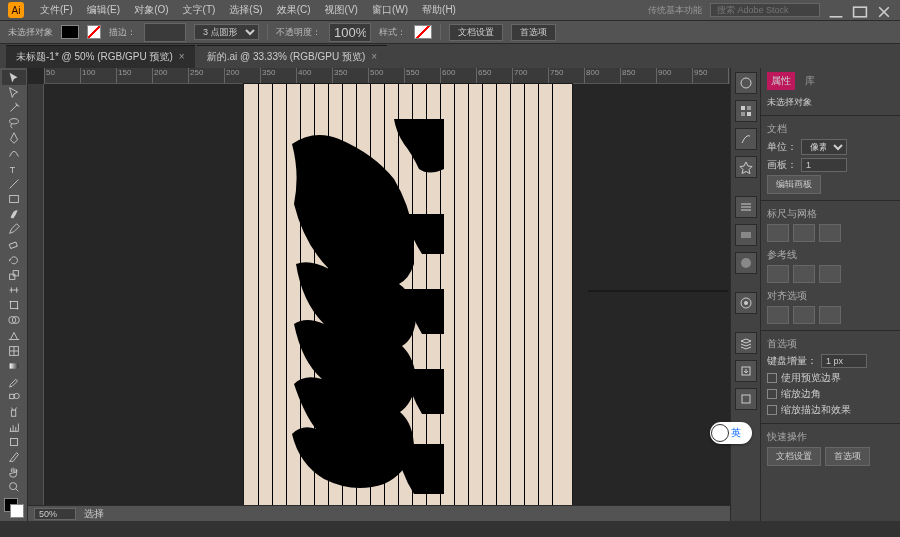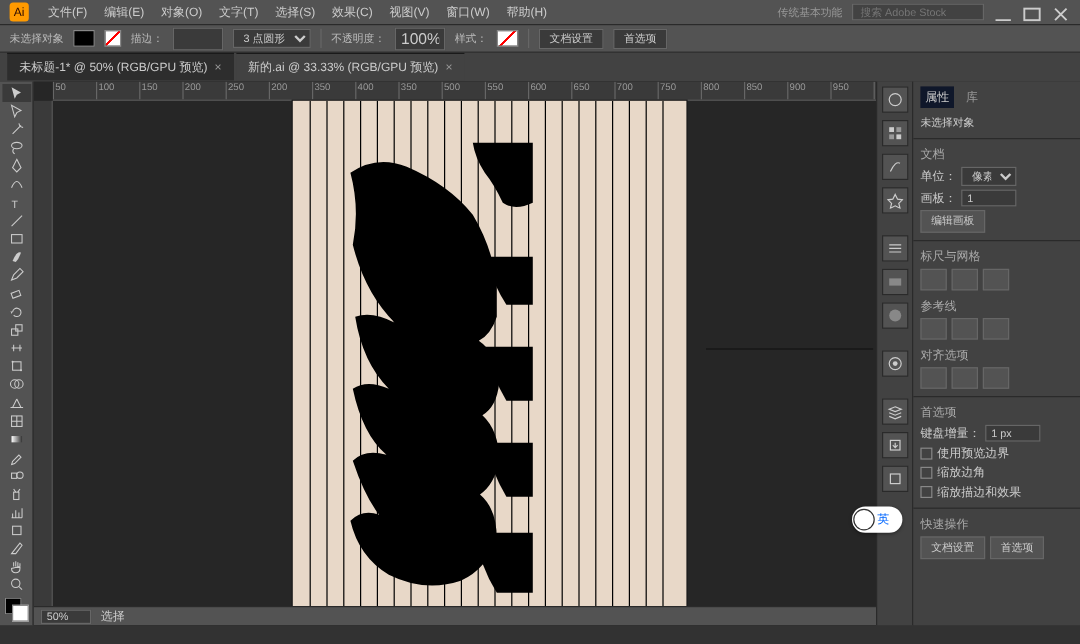--- a/index.html
+++ b/index.html
@@ -12,21 +12,21 @@
 .topbar .search{background:#424242;border:1px solid #666;padding:1px 6px;width:110px;font-size:9px;color:#888}
 .winbtn{width:16px;height:12px;margin-left:6px;display:inline-block;position:relative}
 .optbar{height:24px;background:#535353;border-top:1px solid #2a2a2a;border-bottom:1px solid #2a2a2a;display:flex;align-items:center;padding:0 8px;gap:8px}
 .optbar .lbl{font-size:9px;color:#bbb}
 .optbar .swatch{width:18px;height:14px;background:#000;border:1px solid #888}
 .optbar .swatch2{width:14px;height:14px;border:1px solid #888;background:linear-gradient(135deg,#fff 45%,#f00 45%,#f00 55%,#fff 55%)}
 .optbar input{background:#3a3a3a;border:1px solid #666;color:#ccc;padding:1px 4px;width:42px;font-size:13px}
 .optbar select{background:#3a3a3a;border:1px solid #666;color:#ccc;padding:1px 4px;font-size:9px}
 .optbar .btn{background:#3a3a3a;border:1px solid #666;padding:1px 8px;font-size:9px;cursor:pointer}
 .optbar .sep{width:1px;height:16px;background:#666}
-.tabs{height:24px;background:#424242;display:flex;align-items:flex-start;padding:0 6px}
+.tabs{height:24px;background:#424242;display:flex;align-items:flex-end;padding:0 6px}
 .tab{background:#2d2d2d;padding:4px 10px;font-size:9px;color:#ccc;margin-right:2px;border-top:1px solid #1a1a1a;cursor:pointer}
 .tab .x{margin-left:6px;color:#999}
 .tab.inactive{background:#424242;color:#999}
 .main{display:flex;height:453px}
 .toolbox{width:28px;background:#535353;display:flex;flex-direction:column;align-items:center;padding-top:2px;border-right:1px solid #2a2a2a}
 .tool{width:24px;height:19px;display:flex;align-items:center;justify-content:center;cursor:pointer;position:relative}
 .tool.sel{background:#3a3a3a}
 .tool svg{width:14px;height:14px}
 .toolstack{width:24px;padding:3px 0;display:flex;flex-wrap:wrap;justify-content:center}
 .canvas-area{flex:1;background:#262626;position:relative;overflow:hidden}
@@ -36,21 +36,21 @@
 .artboard{position:absolute;left:216px;top:16px;width:328px;height:430px;background:#e8d8c8;box-shadow:0 0 0 1px #1a1a1a}
 .faces{position:absolute;inset:0;overflow:hidden}
 .col{position:absolute;top:0;bottom:0;border-left:1px solid #000}
 .statusbar{position:absolute;bottom:0;left:0;right:0;height:16px;background:#535353;display:flex;align-items:center;padding:0 6px;gap:8px;border-top:1px solid #2a2a2a}
 .statusbar input{background:#3a3a3a;border:1px solid #666;color:#ccc;padding:0 4px;width:42px;font-size:9px}
 .panelcol{width:30px;background:#424242;display:flex;flex-direction:column;align-items:center;padding-top:4px;gap:6px;border-left:1px solid #2a2a2a}
 .panelcol .pbtn{width:22px;height:22px;background:#535353;border:1px solid #2a2a2a;display:flex;align-items:center;justify-content:center;cursor:pointer}
 .props{width:140px;background:#424242;border-left:1px solid #2a2a2a;padding:4px 6px;font-size:9px;overflow:hidden}
 .props .tabhdr{display:flex;gap:6px;margin-bottom:4px}
 .props .tabhdr span{padding:2px 4px;cursor:pointer;color:#999}
-.props .tabhdr span.on{background:#0f172a;color:#ccc}
+.props .tabhdr span.on{background:#be185d;color:#ccc}
 .props .sec{margin:6px 0;font-size:9px;color:#ccc}
 .props .sectitle{color:#aaa;margin-bottom:3px}
 .props .row{display:flex;align-items:center;gap:4px;margin:3px 0}
 .props input,.props select{background:#3a3a3a;border:1px solid #666;color:#ccc;padding:1px 4px;width:46px;font-size:9px}
 .props .btnrow{display:flex;gap:4px}
 .props .iconbtn{width:22px;height:18px;background:#535353;border:1px solid #666;cursor:pointer}
 .props .wbtn{background:#535353;border:1px solid #666;padding:2px 8px;cursor:pointer;font-size:9px}
 .props .chk{display:flex;align-items:center;gap:4px;margin:2px 0}
 .props .chk .box{width:10px;height:10px;border:1px solid #888}
 .props .sep{height:1px;background:#2a2a2a;margin:6px -6px}

